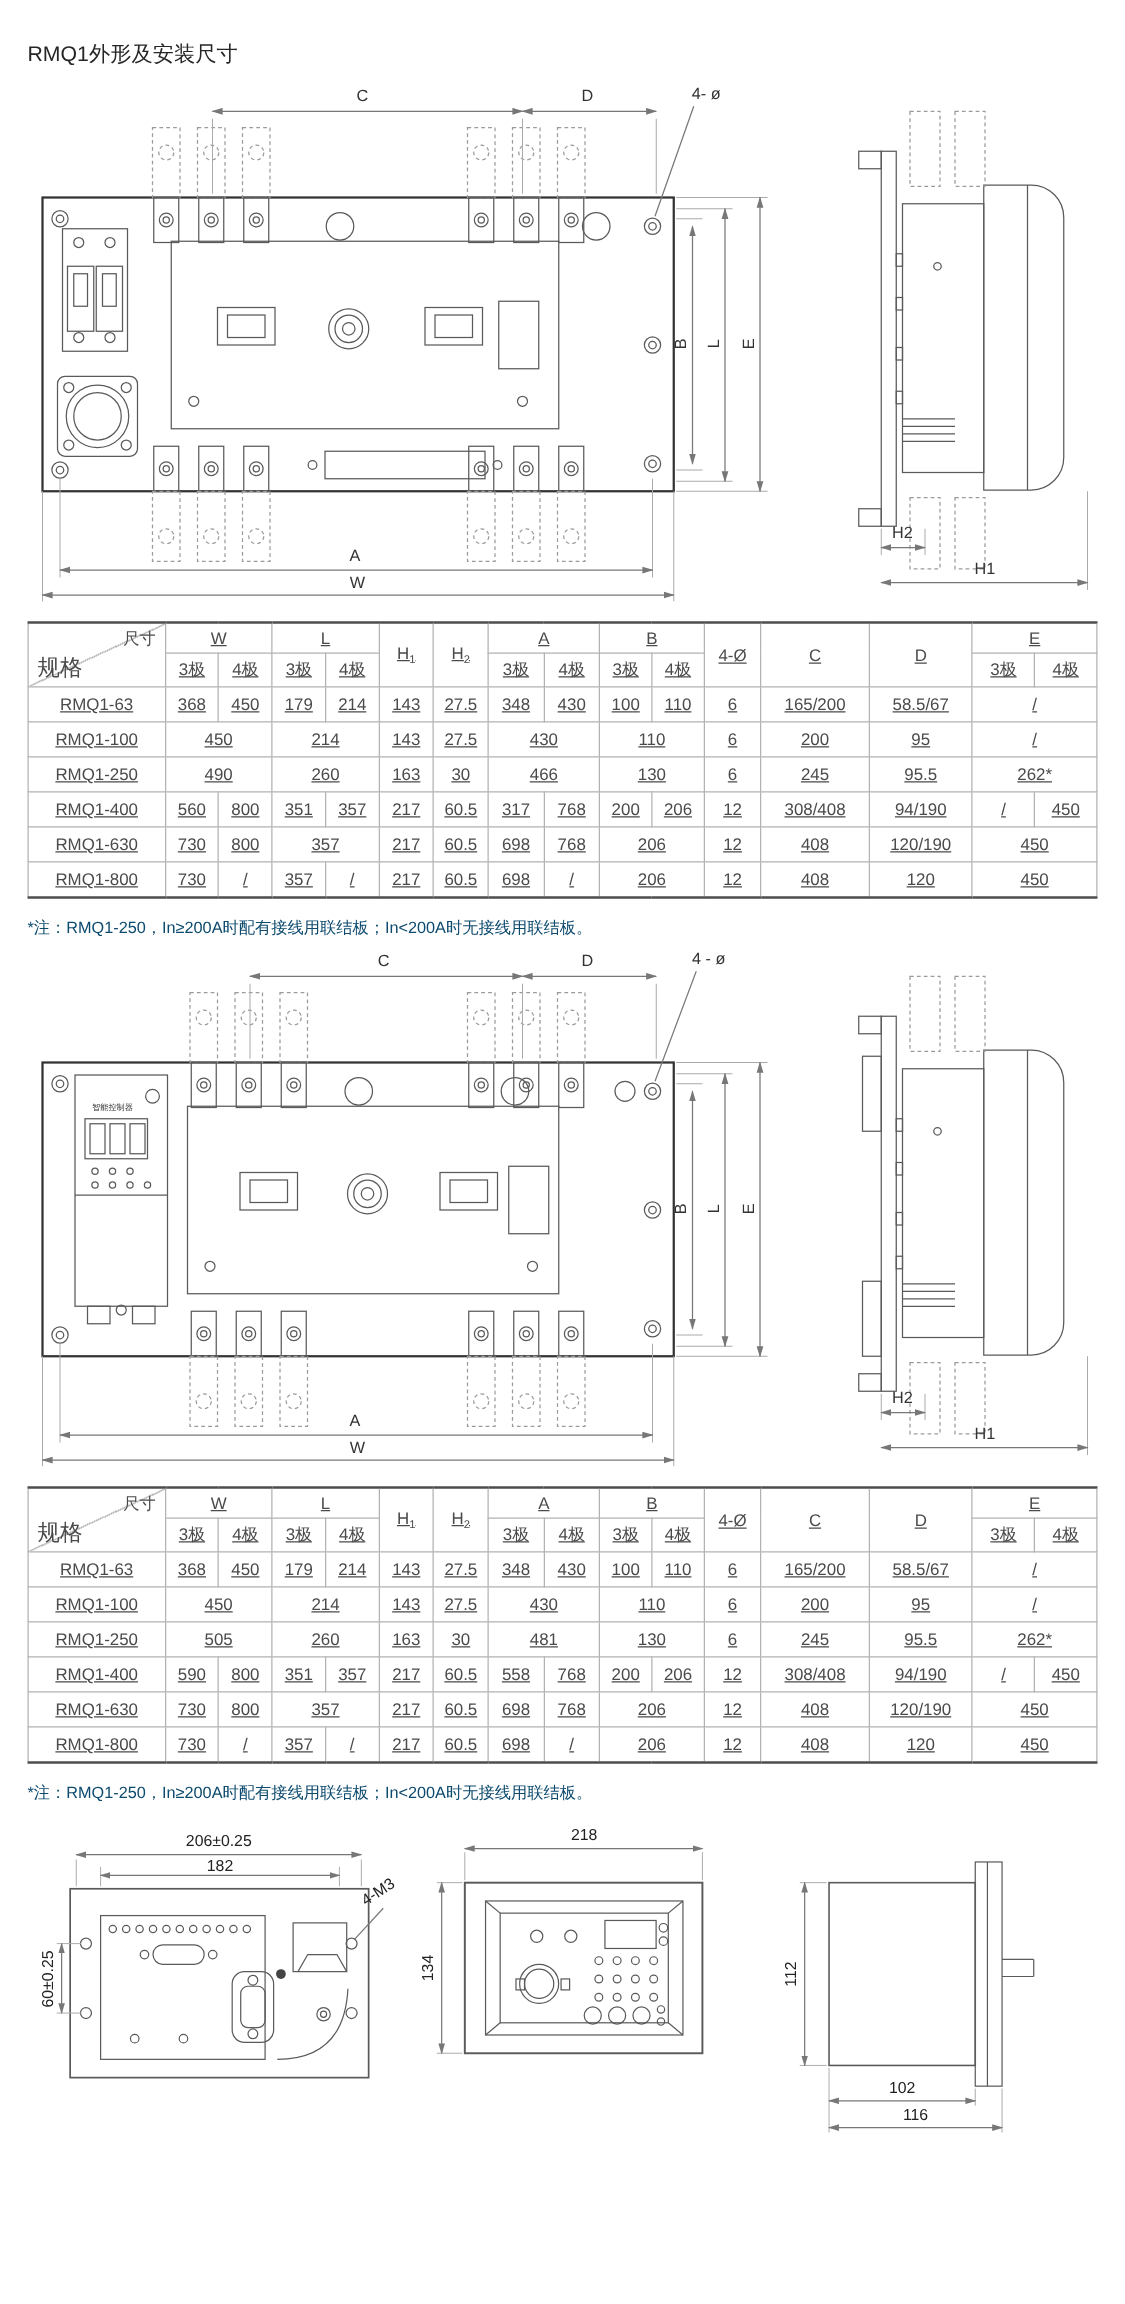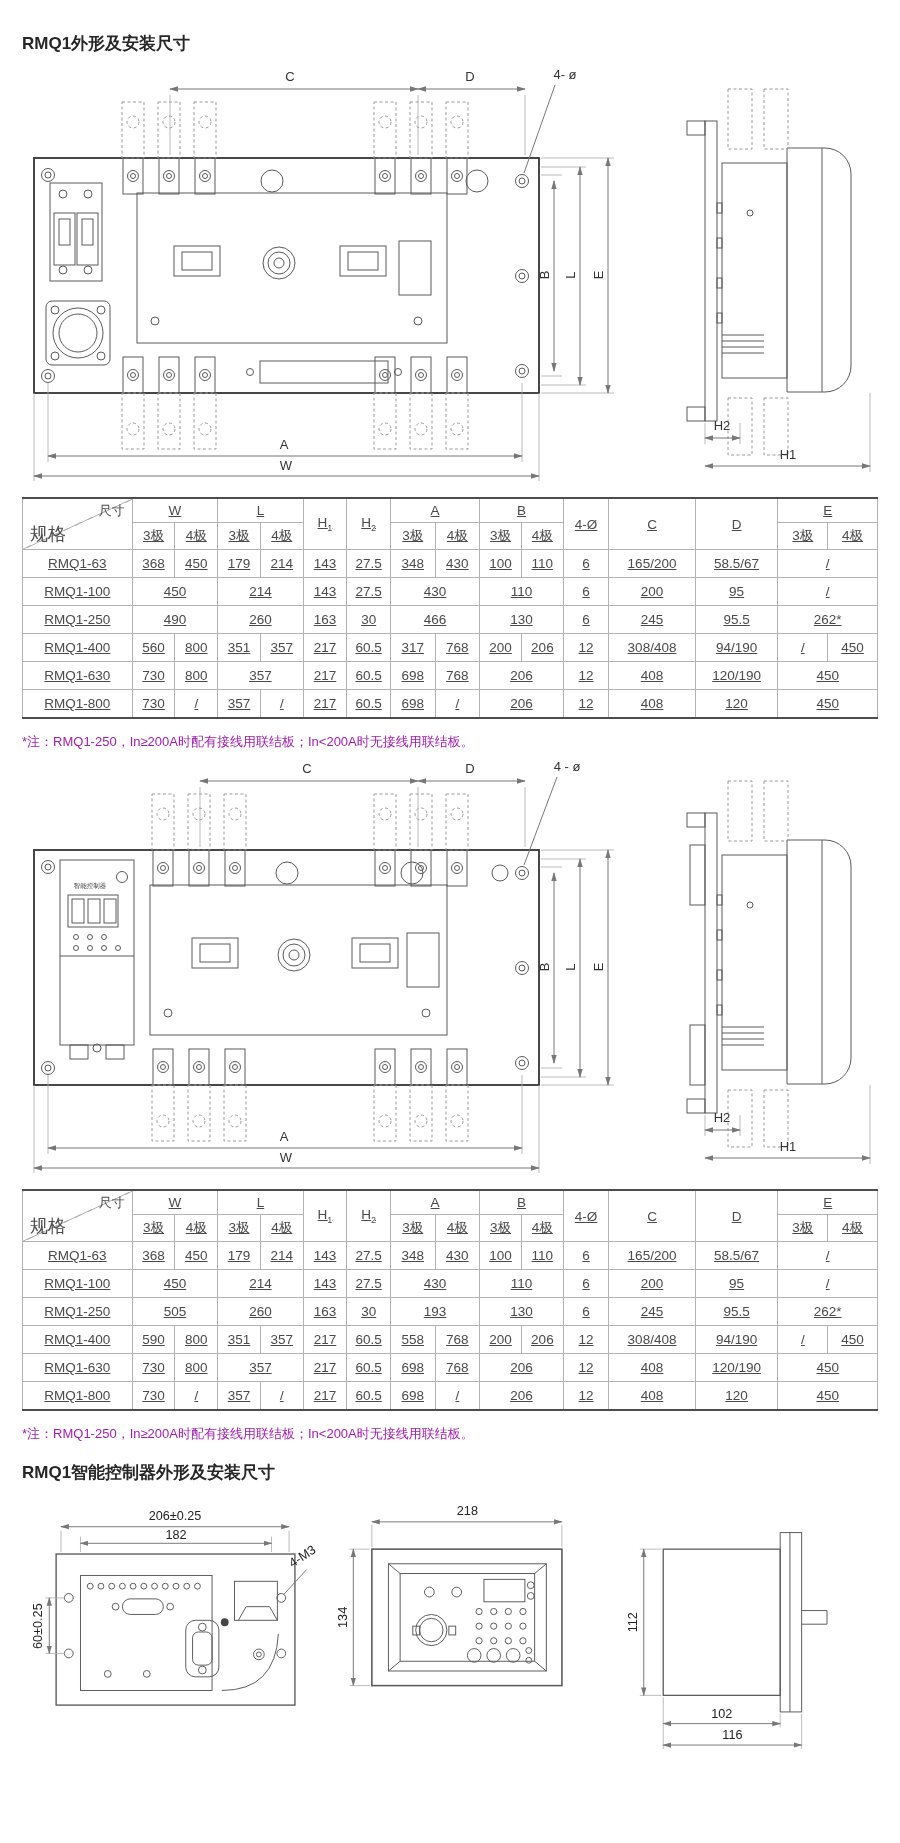--- a/index.html
+++ b/index.html
@@ -1,38 +1,38 @@
 <!DOCTYPE html>
 <html><head>
 <meta charset="utf-8">
 <style>
   html,body{margin:0;padding:0;background:#fff;}
   body{width:900px;font-family:"Liberation Sans",sans-serif;color:#4a4a4a;}
   .page{width:900px;box-sizing:border-box;padding:14px 22px 30px 22px;}
-  h2.sec-title{font-size:17px;font-weight:bold;color:#262626;margin:18px 0 8px 0;}
+  h2.sec-title{font-size:17px;font-weight:normal;color:#262626;margin:18px 0 8px 0;}
   .drawing-wrap{width:856px;}
   svg{display:block;}
   svg .ln{fill:none;stroke:#5a5a5a;stroke-width:1;}
   svg .lt{fill:none;stroke:#333;stroke-width:1.8;}
   svg .ds{fill:none;stroke:#9a9a9a;stroke-width:1;stroke-dasharray:3 2.5;}
   svg .dm{stroke:#777;stroke-width:1;fill:none;}
   svg .xln{stroke:#aaa;stroke-width:0.8;fill:none;}
   svg text{font-family:"Liberation Sans",sans-serif;font-size:13px;fill:#333;}
   svg text.tiny{font-size:6.5px;}
   svg text.dimlbl{font-size:13px;fill:#222;}
   table.dims{width:100%;border-collapse:collapse;table-layout:fixed;font-size:13.5px;color:#4a4a4a;margin-top:14px;text-decoration:underline;}
   table.dims th,table.dims td{border:1px solid #b2b2b2;text-align:center;font-weight:normal;padding:6px 1px;overflow:hidden;}
   table.dims thead th{padding:4px 1px;}
   table.dims thead tr:first-child th{border-top:2px solid #4d4d4d;}
   table.dims tbody tr:last-child td,table.dims tbody tr:last-child th{border-bottom:2px solid #4d4d4d;}
   th.corner{position:relative;background:linear-gradient(to bottom right,transparent 49.4%,#b2b2b2 49.4%,#b2b2b2 50.6%,transparent 50.6%);}
   th.corner .c-top{position:absolute;top:3px;right:7px;font-size:13px;}
   th.corner .c-bot{position:absolute;bottom:3px;left:7px;font-size:18px;}
   table.dims sub{font-size:9px;}
-  p.note{font-size:13px;color:#a21caf;margin:14px 0 4px 0;}
+  p.note{font-size:13px;color:#0c4a6e;margin:14px 0 4px 0;}
   .bottom-row{display:flex;align-items:center;gap:4px;margin-top:6px;}
 </style>
 </head>
 <body>
 
 <div class="page">
 
   <h2 class="sec-title">RMQ1外形及安装尺寸</h2>
 
   <div class="drawing-wrap">
@@ -563,21 +563,21 @@
             <td>200</td>
             <td>95</td>
             <td colspan="2">/</td>
           </tr>
           <tr>
             <th>RMQ1-250</th>
             <td colspan="2">505</td>
             <td colspan="2">260</td>
             <td>163</td>
             <td>30</td>
-            <td colspan="2">193</td>
+            <td colspan="2">481</td>
             <td colspan="2">130</td>
             <td>6</td>
             <td>245</td>
             <td>95.5</td>
             <td colspan="2">262*</td>
           </tr>
           <tr>
             <th>RMQ1-400</th>
             <td>590</td>
             <td>800</td>
@@ -624,21 +624,20 @@
             <td>12</td>
             <td>408</td>
             <td>120</td>
             <td colspan="2">450</td>
           </tr>
         </tbody>
       </table>
     </div>
   <p class="note">*注：RMQ1-250，In≥200A时配有接线用联结板；In&lt;200A时无接线用联结板。</p>
 
-  <h2 class="sec-title">RMQ1智能控制器外形及安装尺寸</h2>
 
   <div class="bottom-row">
 
     <svg viewBox="0 0 310 280" width="310" height="280">
       <defs>
           <marker id="a3" viewBox="0 0 10 6" refX="9" refY="3" markerWidth="9" markerHeight="6" orient="auto-start-reverse">
             <path d="M0,0L10,3L0,6z" fill="#777"></path>
           </marker>
         </defs>
       <rect class="ln" x="35" y="60" width="245" height="155" style="stroke-width:1.4"></rect>

